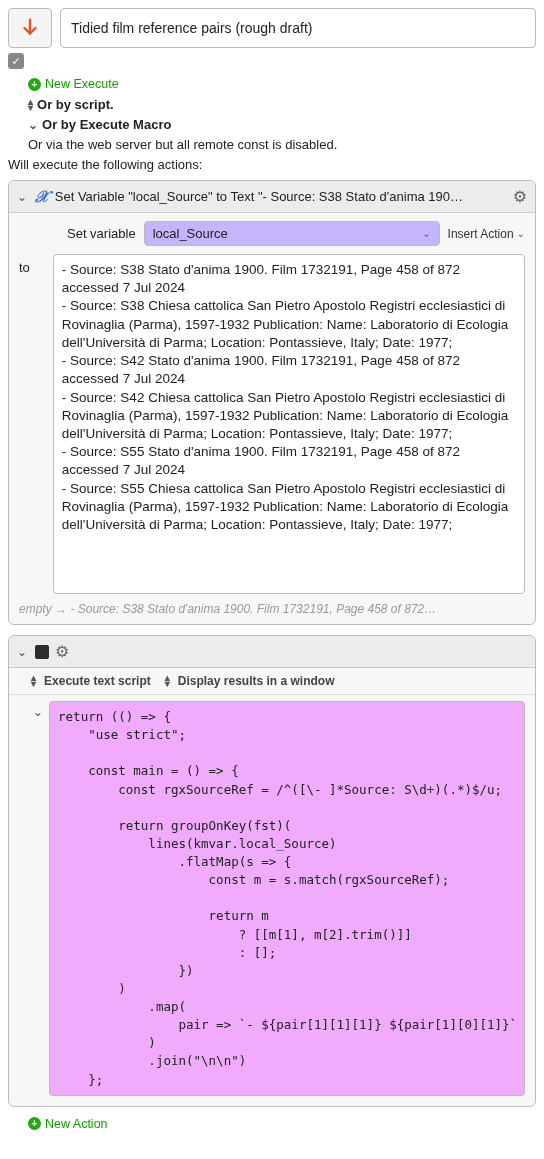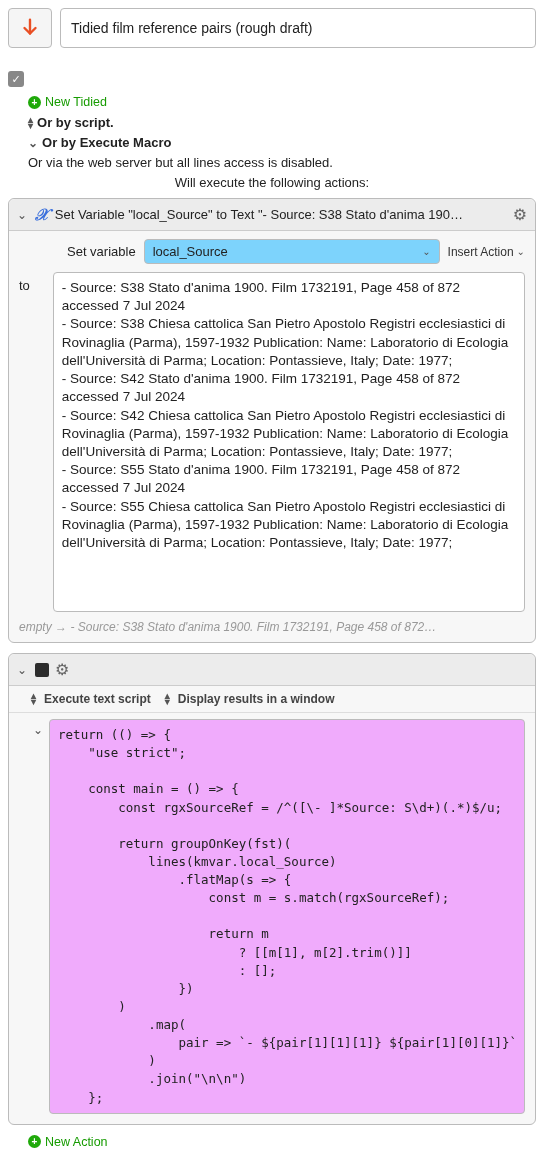--- a/index.html
+++ b/index.html
@@ -9,21 +9,21 @@
     font-family: -apple-system, BlinkMacSystemFont, "Helvetica Neue", Arial, sans-serif;
     font-size: 13px;
     color: #222;
     background: #fff;
     width: 544px;
   }
   .top-row {
     display: flex;
     gap: 8px;
     align-items: stretch;
-    margin-bottom: 23px;
+    margin-bottom: 5px;
   }
   .arrow-box {
     width: 44px;
     height: 40px;
     border: 1px solid #bbb;
     border-radius: 4px;
     background: #f5f5f5;
     display: flex;
     align-items: center;
     justify-content: center;
@@ -79,21 +79,20 @@
   .script-row, .execmacro-row, .web-row {
     margin-left: 20px;
     margin-bottom: 5px;
     font-weight: 600;
     display: flex;
     align-items: center;
   }
   .web-row { font-weight: 400; }
   .section-head {
     margin-bottom: 8px;
-    text-align: center;
   }
   .action-card {
     border: 1px solid #bbb;
     border-radius: 6px;
     background: #f7f7f7;
     margin-bottom: 10px;
   }
   .action-header {
     display: flex;
     align-items: center;
@@ -128,21 +127,21 @@
     align-items: center;
     gap: 8px;
     margin-bottom: 8px;
   }
   .var-label { font-size: 13px; margin-left: 48px; }
   .var-input {
     flex: 1;
     border: 1px solid #bbb;
     border-radius: 4px;
     padding: 4px 8px;
-    background: #7dd3fc;
+    background: #c4b5fd;
     display: flex;
     align-items: center;
     justify-content: space-between;
   }
   .dropdown-caret {
     color: #555;
     font-size: 10px;
   }
   .insert-token {
     font-size: 12px;
@@ -248,33 +247,33 @@
     <span>Tidied film reference pairs (rough draft)</span>
   </div>
 </div>
 
 <div class="trigger-row">
   <div class="checkbox">✓</div>
 </div>
 <div class="indent-1">
   <span class="new-link">
     <span class="plus-circle">+</span>
-    <span>New Tidied</span>
+    <span>New Execute</span>
   </span>
 </div>
 <div class="script-row">
   <span class="sort-icon">▴<br>▾</span>
   <span>Or by script.</span>
 </div>
 <div class="execmacro-row">
   <span style="font-size:12px;color:#555;margin-right:4px;">⌄</span>
   <span>Or by Execute Macro</span>
 </div>
 <div class="web-row">
-  <span>Or via the web server but all lines access is disabled.</span>
+  <span>Or via the web server but all remote const is disabled.</span>
 </div>
 
 <div class="section-head">Will execute the following actions:</div>
 
 <div class="action-card">
   <div class="action-header">
     <span class="chevron">⌄</span>
     <span class="x-icon">𝒳</span>
     <span class="action-title">Set Variable "local_Source" to Text "- Source: S38 Stato d'anima 190…</span>
     <span class="gear">⚙</span>

